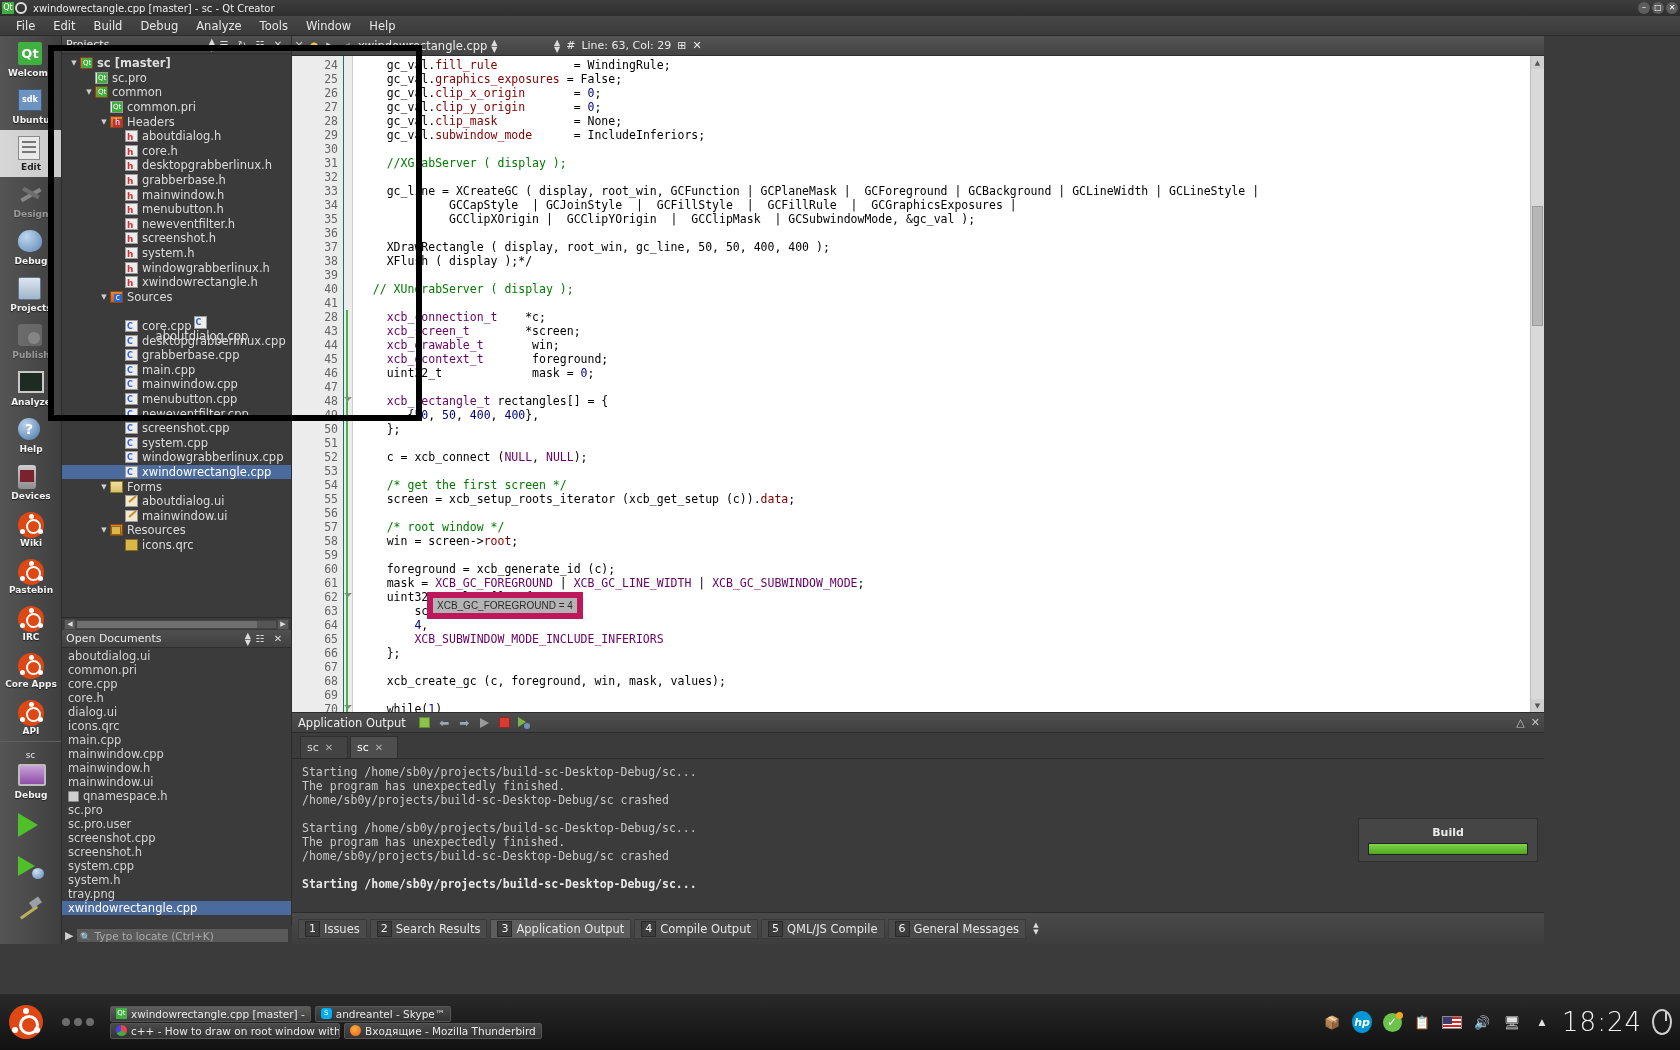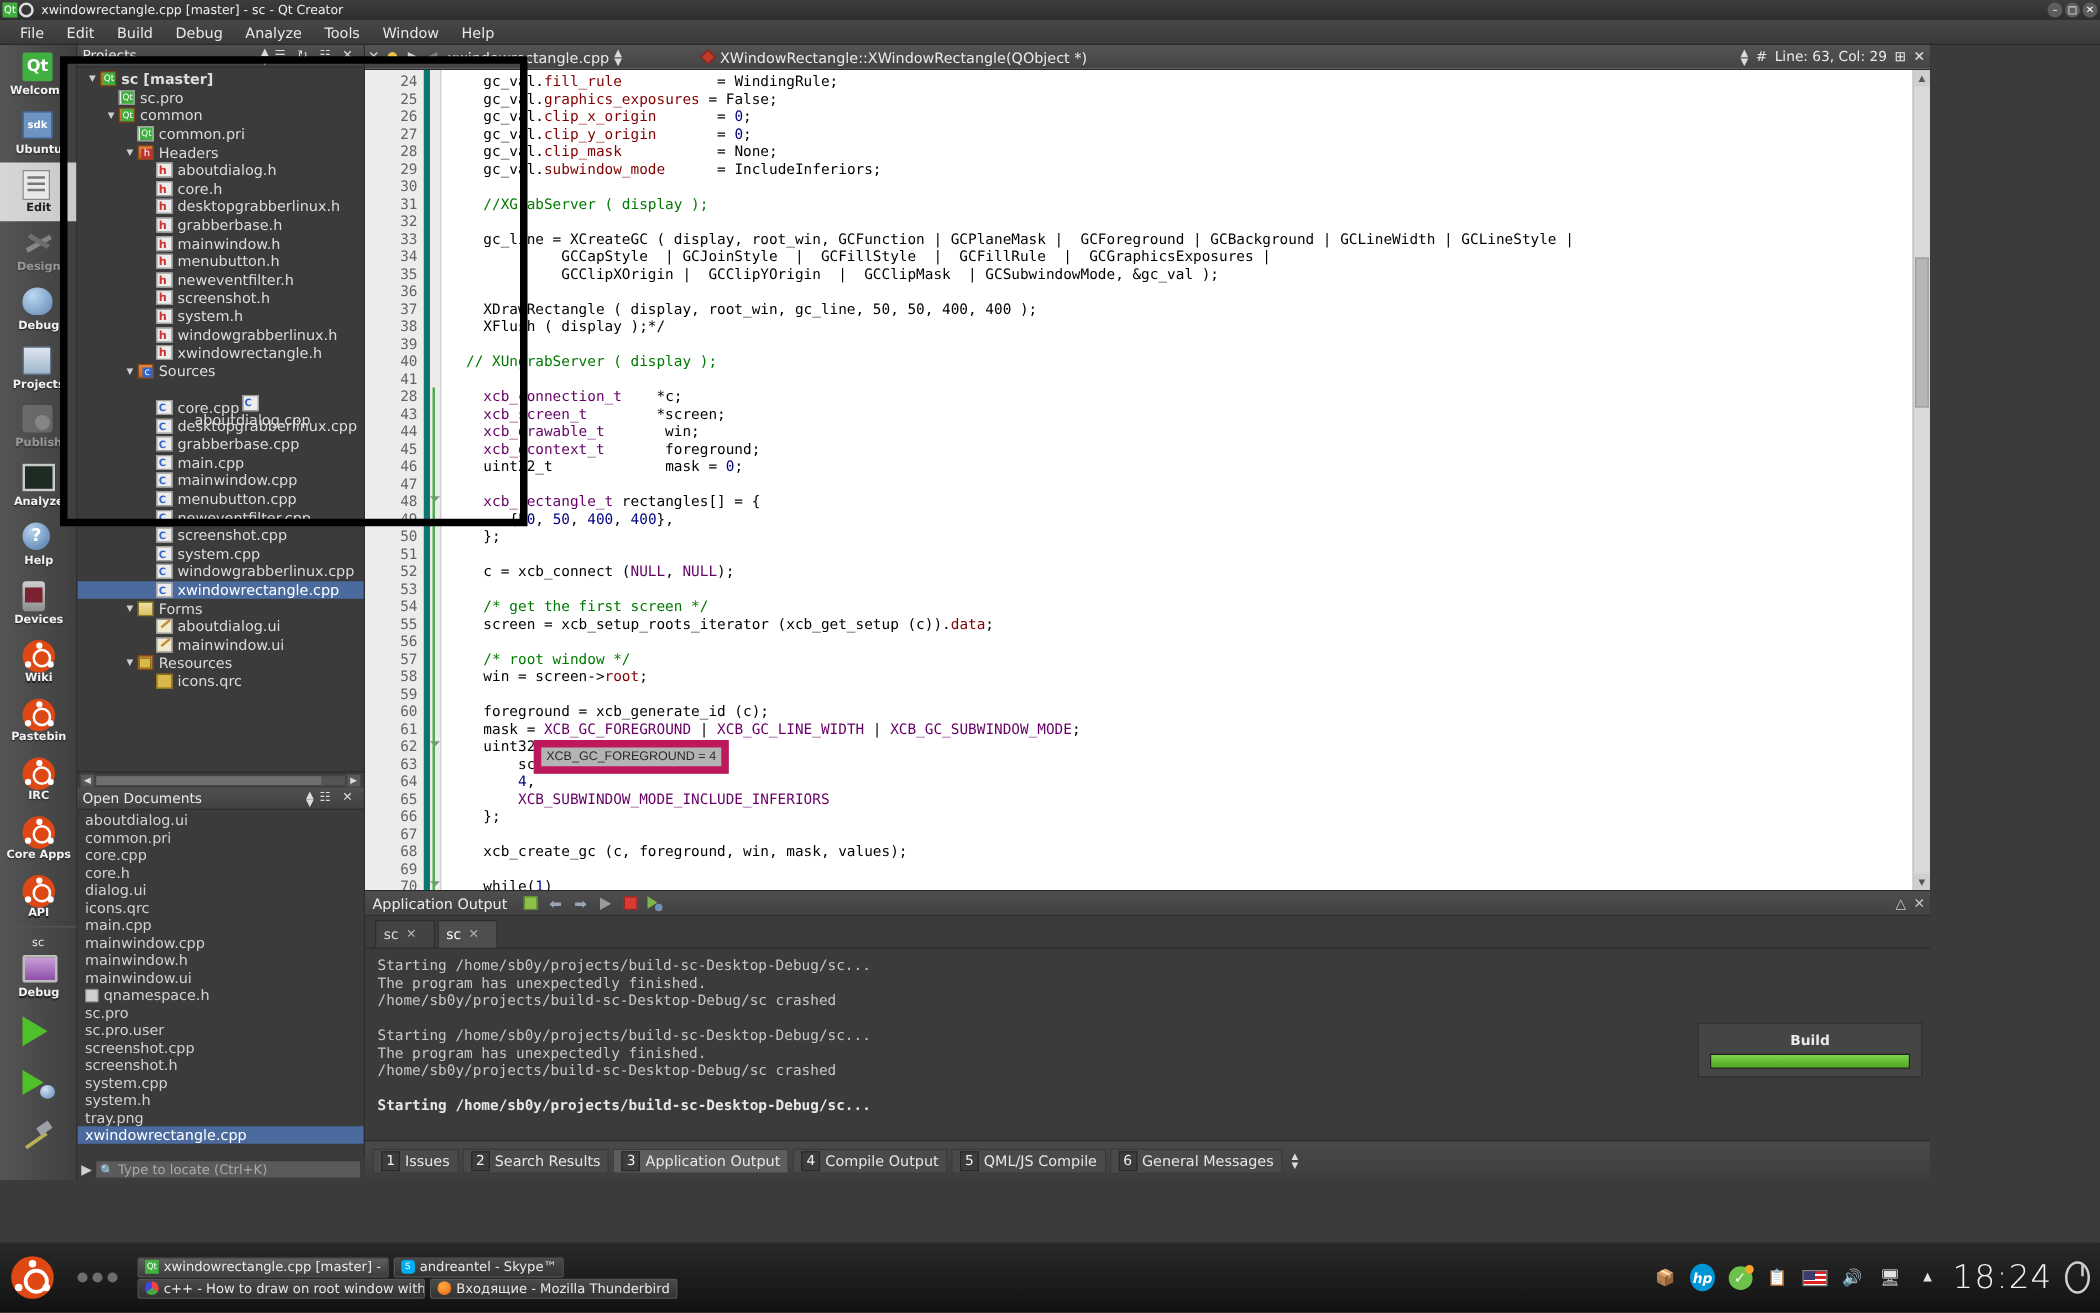--- a/index.html
+++ b/index.html
@@ -162,21 +162,21 @@
     font-size:10px; color:#d0d0d0; }
   .et-x { width:14px; color:#cfcfcf; font-size:11px; text-align:center; }
   .et-file { display:flex; align-items:center; gap:4px; padding:0 4px; min-width:200px; }
   .et-sym { display:flex; align-items:center; gap:5px; padding-left:8px; flex:1; }
   .diamond { width:9px; height:9px; background:#c0392b; transform:rotate(45deg);
     border:1px solid #7e241a; }
   .et-right { display:flex; align-items:center; gap:6px; padding-right:4px; font-size:11px; }
 
   .codearea { position:absolute; left:0; top:20px; right:0; bottom:0; background:#fff;
     overflow:hidden; display:flex; }
-  .gutter { width:52px; background:#ececec; border-right:5px solid #0f766e;
+  .gutter { width:52px; background:#ececec; border-right:1px solid #0f766e;
     font-family:"DejaVu Sans Mono","Liberation Mono",monospace; font-size:11.5px;
     color:#646464; text-align:right; padding-top:2px; }
   .gline { height:14px; line-height:14px; padding-right:5px; position:relative; }
   .foldbar { width:9px; background:#ececec; border-right:1px solid #cfcfcf; position:relative; }
   .codetext { flex:1; font-family:"DejaVu Sans Mono","Liberation Mono",monospace;
     font-size:11.5px; color:#000; padding-top:2px; padding-left:6px; position:relative;
     white-space:pre; line-height:14px; }
   .cline { height:14px; line-height:14px; white-space:pre; }
   .k-cmt  { color:#007a00; }
   .k-num  { color:#000080; }
@@ -714,24 +714,20 @@
 
   <div class="editwrap">
     <div class="edtabs">
       <div class="et-x">✕</div>
       <div class="et-nav" style="color:#e8c24a;">●</div>
       <div class="et-nav">▶</div>
       <div class="et-nav" style="opacity:.4;">◀</div>
       <div class="et-file">
         <span>xwindowrectangle.cpp</span>
         <span class="arrows">▲<br>▼</span>
-      </div>
-      <div class="et-sym">
-        <span class="diamond"></span>
-        <span>XWindowRectangle::XWindowRectangle(QObject *)</span>
       </div>
       <div class="et-right">
         <span class="arrows">▲<br>▼</span>
         <span>#</span>
         <span>Line: 63, Col: 29</span>
         <span>⊞</span>
         <span>✕</span>
       </div>
     </div>
 

